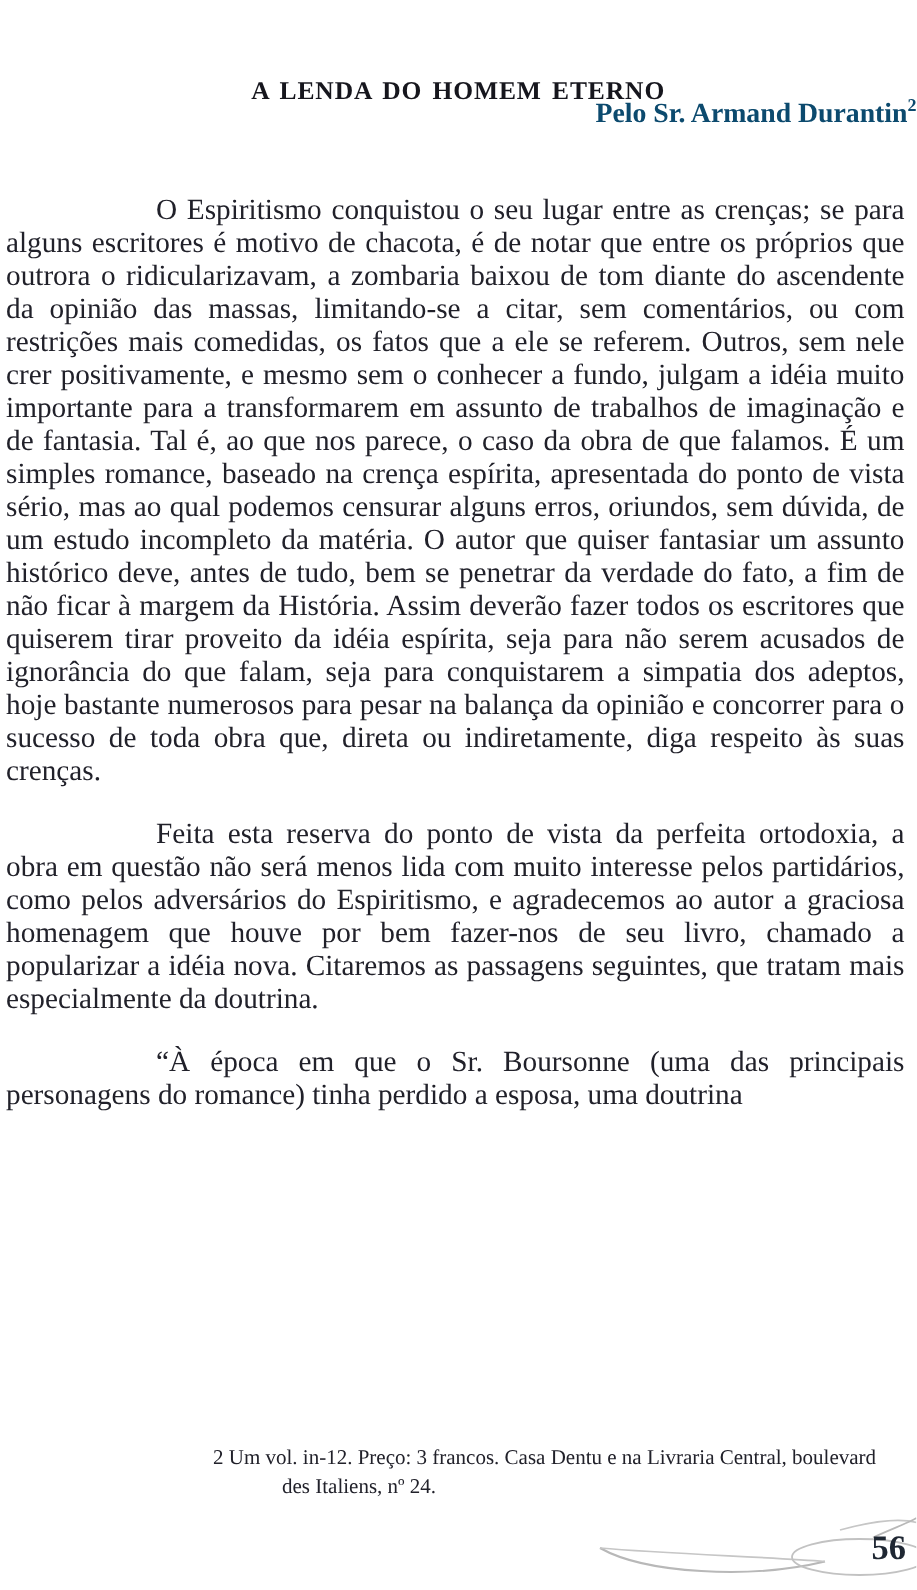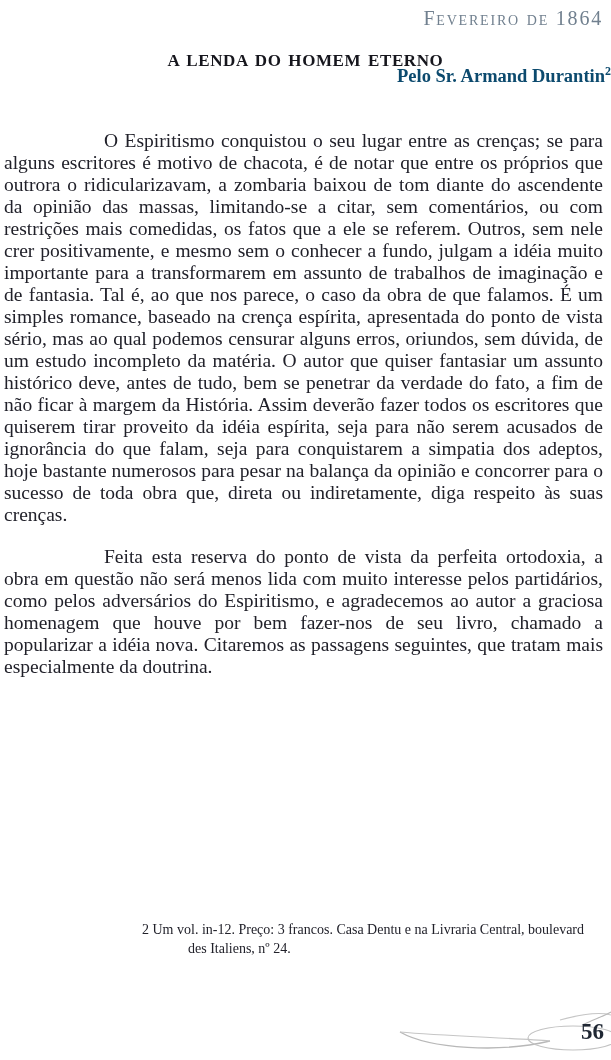--- a/index.html
+++ b/index.html
@@ -66,21 +66,21 @@
     line-height: 22px;
     text-align: justify;
     color: #21212a;
   }
   .body-text p {
     margin: 0 0 20px 0;
     text-indent: 100px;
   }
   .footnote {
     position: absolute;
-    top: 921px;
+    top: 964px;
     left: 142px;
     width: 404px;
     padding-left: 46px;
     text-indent: -46px;
     font-size: 14px;
     line-height: 18.5px;
     color: #21212a;
   }
   .flourish {
     position: absolute;
@@ -96,29 +96,29 @@
     font-size: 23px;
     font-weight: bold;
     color: #1f2733;
   }
 </style>
 </head>
 <body>
 
 <div class="page">
 
-  <div class="header-date">Fevereiro de 1864</div>
 
   <h1 class="title">A LENDA DO HOMEM ETERNO</h1>
 
   <div class="byline"><span>Pelo Sr. Armand Durantin</span><sup class="note-ref">2</sup></div>
 
   <div class="body-text">
     <p>O Espiritismo conquistou o seu lugar entre as crenças; se para alguns escritores é motivo de chacota, é de notar que entre os próprios que outrora o ridicularizavam, a zombaria baixou de tom diante do ascendente da opinião das massas, limitando-se a citar, sem comentários, ou com restrições mais comedidas, os fatos que a ele se referem. Outros, sem nele crer positivamente, e mesmo sem o conhecer a fundo, julgam a idéia muito importante para a transformarem em assunto de trabalhos de imaginação e de fantasia. Tal é, ao que nos parece, o caso da obra de que falamos. É um simples romance, baseado na crença espírita, apresentada do ponto de vista sério, mas ao qual podemos censurar alguns erros, oriundos, sem dúvida, de um estudo incompleto da matéria. O autor que quiser fantasiar um assunto histórico deve, antes de tudo, bem se penetrar da verdade do fato, a fim de não ficar à margem da História. Assim deverão fazer todos os escritores que quiserem tirar proveito da idéia espírita, seja para não serem acusados de ignorância do que falam, seja para conquistarem a simpatia dos adeptos, hoje bastante numerosos para pesar na balança da opinião e concorrer para o sucesso de toda obra que, direta ou indiretamente, diga respeito às suas crenças.</p>
     <p>Feita esta reserva do ponto de vista da perfeita ortodoxia, a obra em questão não será menos lida com muito interesse pelos partidários, como pelos adversários do Espiritismo, e agradecemos ao autor a graciosa homenagem que houve por bem fazer-nos de seu livro, chamado a popularizar a idéia nova. Citaremos as passagens seguintes, que tratam mais especialmente da doutrina.</p>
+    <p>“À época em que o Sr. Boursonne (uma das principais personagens do romance) tinha perdido a esposa, uma doutrina</p>
   </div>
 
   <div class="footnote">2 Um vol. in-12. Preço: 3 francos. Casa Dentu e na Livraria Central, boulevard des Italiens, nº 24.</div>
 
   <div class="flourish">
     <svg width="281" height="52" viewBox="0 0 281 52" fill="none" xmlns="http://www.w3.org/2000/svg">
       <path d="M70,24 C100,41 170,45 220,33" stroke="#b8b8b8" stroke-width="1.4"></path>
       <path d="M70,24 C115,28 185,30 220,33" stroke="#c6c6c6" stroke-width="1.1"></path>
       <ellipse cx="243" cy="30" rx="45" ry="12" stroke="#c2c2c2" stroke-width="1.2"></ellipse>
       <path d="M230,12 C252,6 270,4 281,7" stroke="#c6c6c6" stroke-width="1.1"></path>

